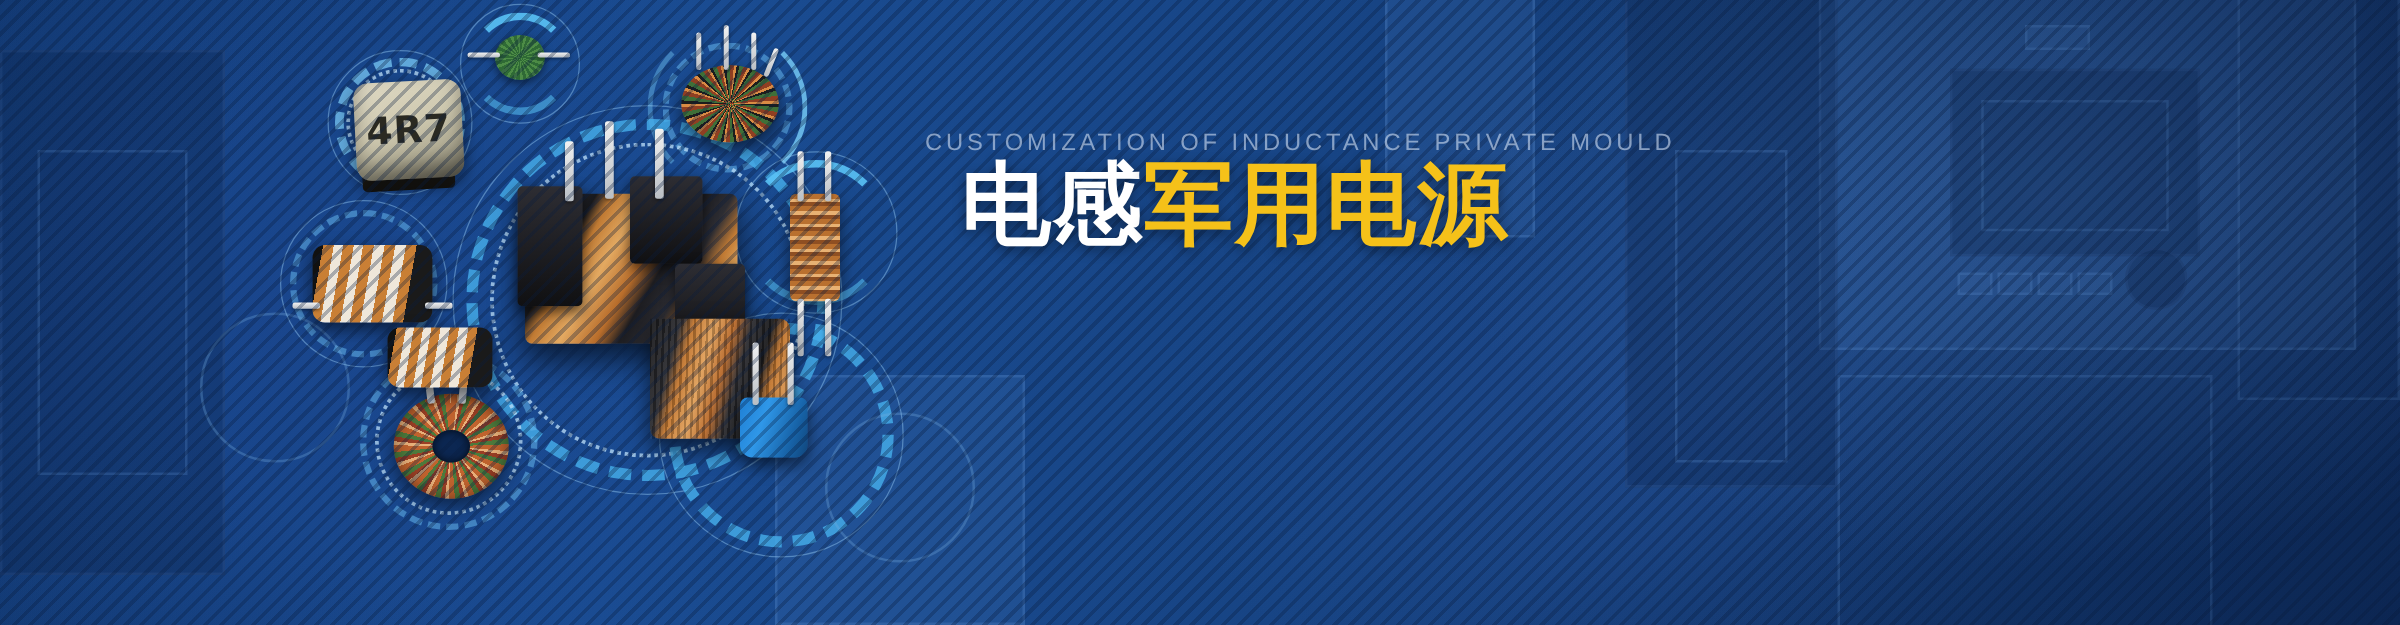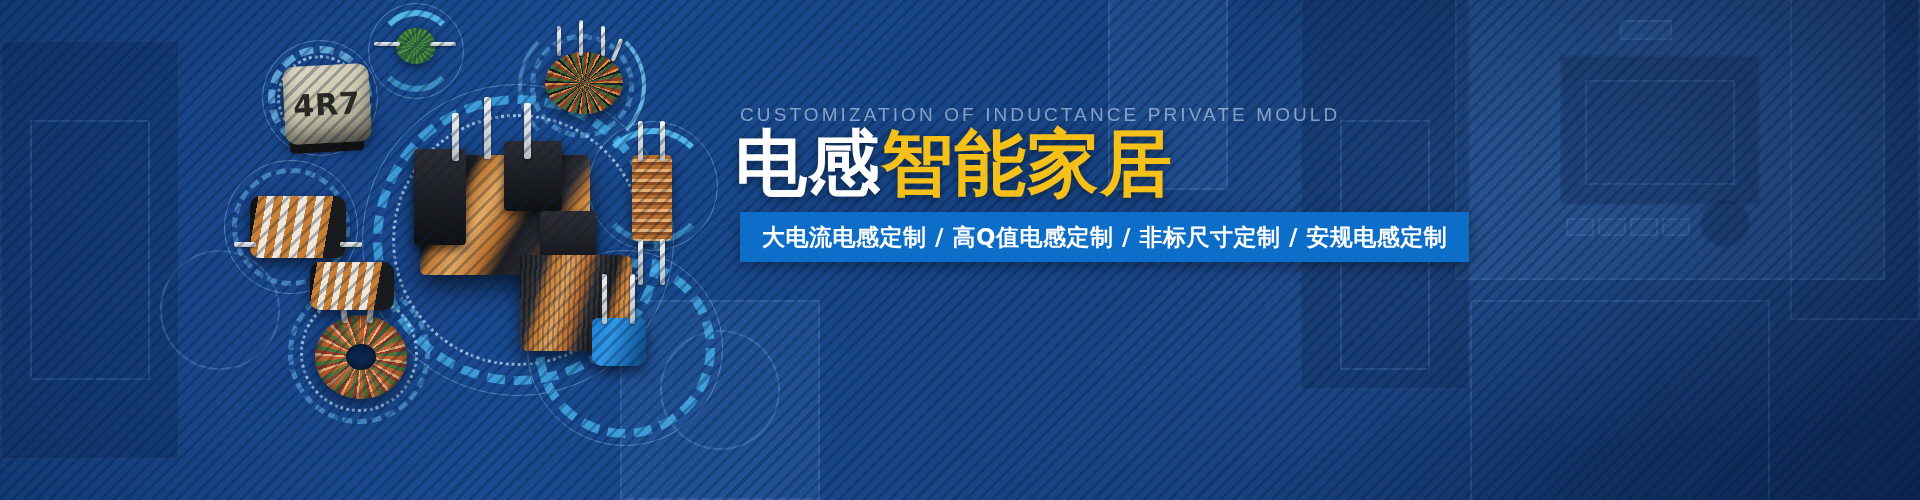--- a/index.html
+++ b/index.html
@@ -99,21 +99,21 @@
   
   .content { position:absolute; left:735px; top:16px; width:1100px; height:500px;text-decoration:underline; }
 
   .eyebrow { position:absolute; left:5px; top:88px;
     font-size:19px; letter-spacing:3.1px; font-weight:400;
     color:rgba(205,220,240,.62); white-space:nowrap; }
 
   .headline { position:absolute; left:0; top:108px; white-space:nowrap;
     font-family:"DejaVu Sans","Liberation Sans",sans-serif;
     font-weight:700; font-size:72px; line-height:78px; letter-spacing:1px; }
-  .headline .w { color:#ffffff; text-shadow:0 3px 10px rgba(0,0,0,.45); }
+  .headline .w { color:#ffffff; text-shadow:0 3px 10px rgba(0,0,0,.45);margin-left:34px; }
   .headline .y { color:#f5c119; text-shadow:0 3px 10px rgba(0,0,0,.45); }
 
   .cta-bar { position:absolute; left:5px; top:196px; height:50px;
     background:#0d6ec9; display:flex; align-items:center;
     padding:0 22px; box-shadow:0 4px 14px rgba(0,0,0,.35); }
   .cta-text { color:#ffffff; font-size:23px; font-weight:700;
     letter-spacing:.5px; white-space:nowrap;
     font-family:"DejaVu Sans","Liberation Sans",sans-serif; }
 
   .apps { position:absolute; left:5px; top:262px;
@@ -251,22 +251,19 @@
   </div>
 
   <div class="hatch"></div>
   <div class="vignette"></div>
 
   <div class="content">
 
     <div class="eyebrow">CUSTOMIZATION OF INDUCTANCE PRIVATE MOULD</div>
 
     <div class="headline">
-      <span class="w">电感</span><span class="y">智能家居</span>
-    </div>
-
-    <div class="cta-bar">
-      <span class="cta-text">大电流电感定制  /  高Q值电感定制  /  非标尺寸定制  /  安规电感定制</span>
-    </div>
+      <span class="w">电感</span><span class="y">军用电源</span>
+    </div>
+
 
 
   </div>
 </div>
 
 </body></html>

